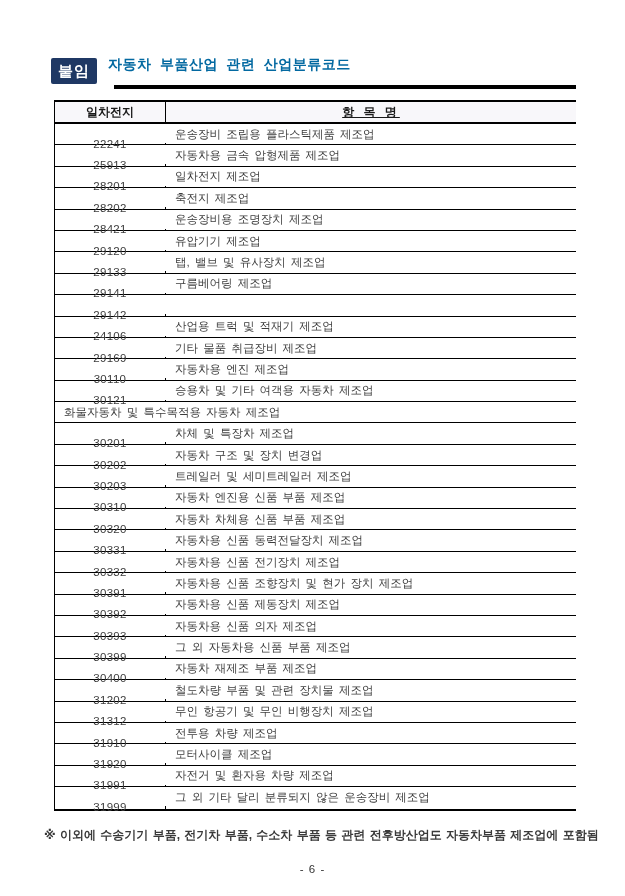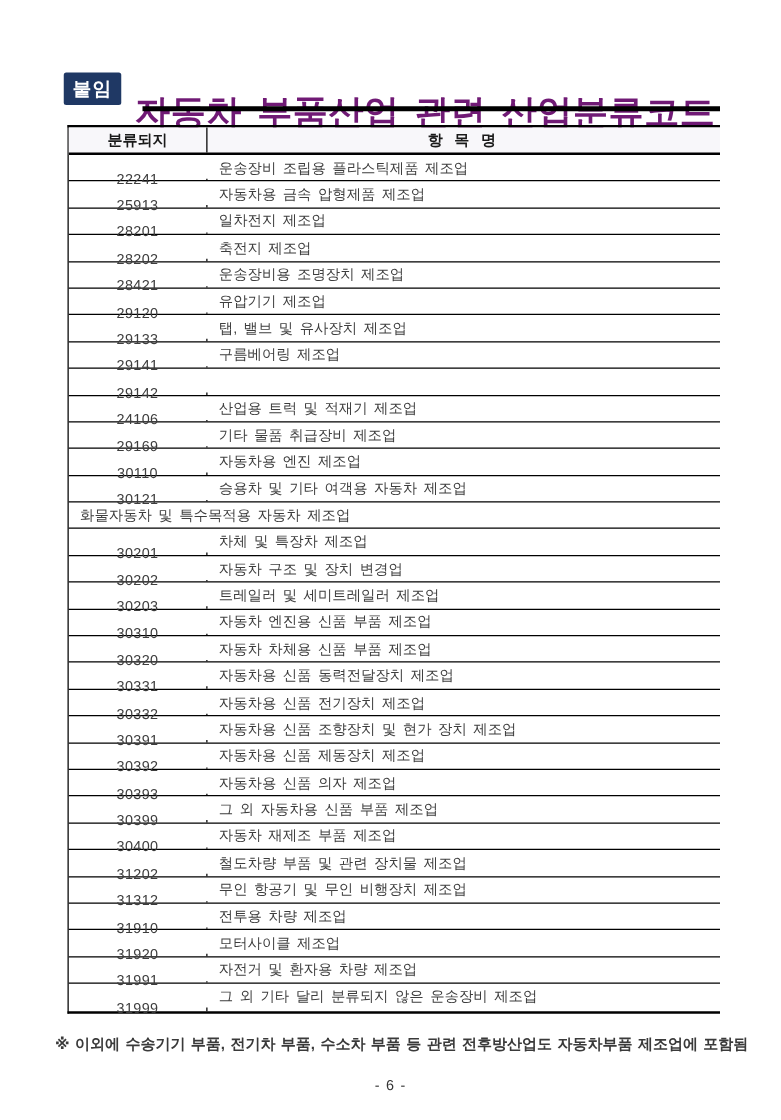--- a/index.html
+++ b/index.html
@@ -7,41 +7,41 @@
     position:relative;width:569px;height:896px;background:#ffffff;
     font-family:"Liberation Sans","DejaVu Sans",sans-serif;overflow:hidden;padding-left:35px;
   }
   .badge{
     position:absolute;left:51px;top:58px;width:46px;height:26px;
     background:#1f3864;color:#ffffff;font-size:15px;font-weight:bold;
     display:flex;align-items:center;justify-content:center;
     letter-spacing:1px;border-radius:2px;
   }
   .title{
-    position:absolute;left:108px;top:56px;font-size:28px;font-weight:bold;
-    color:#701a75;letter-spacing:0.5px;word-spacing:4px;white-space:nowrap;margin-top:15px;
+    position:absolute;left:108px;top:56px;font-size:14px;font-weight:bold;
+    color:#0369a1;letter-spacing:0.5px;word-spacing:4px;white-space:nowrap;
   }
   .title-underline{
     position:absolute;left:114px;top:85px;width:462px;height:4px;background:#000000;
   }
   .table{
     position:absolute;left:54px;top:100px;width:522px;box-sizing:border-box;
     border-top:2px solid #000;border-bottom:2px solid #000;border-left:1px solid #000;
   }
   .thead{
     display:flex;height:22px;box-sizing:border-box;
     border-bottom:2px solid #000;background:#f8f7fa;
   }
   .th{
     font-weight:bold;color:#1a1a1a;font-size:12px;
     display:flex;align-items:center;justify-content:center;
   }
   .code-col{width:111px;flex:none;border-right:1px solid #000;box-sizing:border-box;}
   .name-col{flex:1;}
-  .th.name-col{letter-spacing:3px;}
+  .th.name-col{letter-spacing:3px;text-decoration:underline;}
   .tr{display:flex;height:21.4px;box-sizing:border-box;border-bottom:1px solid #000;}
   .tr:last-child{border-bottom:none;}
   .td{font-size:11.5px;color:#3d3d3d;display:flex;align-items:center;}
   .td.code-col{justify-content:center;letter-spacing:0.3px;margin-top:19px;}
   .td.name-col{padding-left:9px;word-spacing:2px;white-space:nowrap;}
   .footnote{
     position:absolute;left:44px;top:827px;font-size:12px;color:#3a3a3a;
     word-spacing:1px;white-space:nowrap;font-weight:bold;
   }
   .page-number{
@@ -53,21 +53,21 @@
 <body>
 
 <div class="page">
 
   <span class="badge">붙임</span>
   <span class="title">자동차 부품산업 관련 산업분류코드</span>
   <div class="title-underline"></div>
 
   <div class="table">
     <div class="thead">
-      <div class="th code-col">분류되지</div>
+      <div class="th code-col">일차전지</div>
       <div class="th name-col">항 목 명</div>
     </div>
     <div>
         <div class="tr">
           <div class="td code-col">22241</div>
           <div class="td name-col">운송장비 조립용 플라스틱제품 제조업</div>
         </div>
         <div class="tr">
           <div class="td code-col">25913</div>
           <div class="td name-col">자동차용 금속 압형제품 제조업</div>

